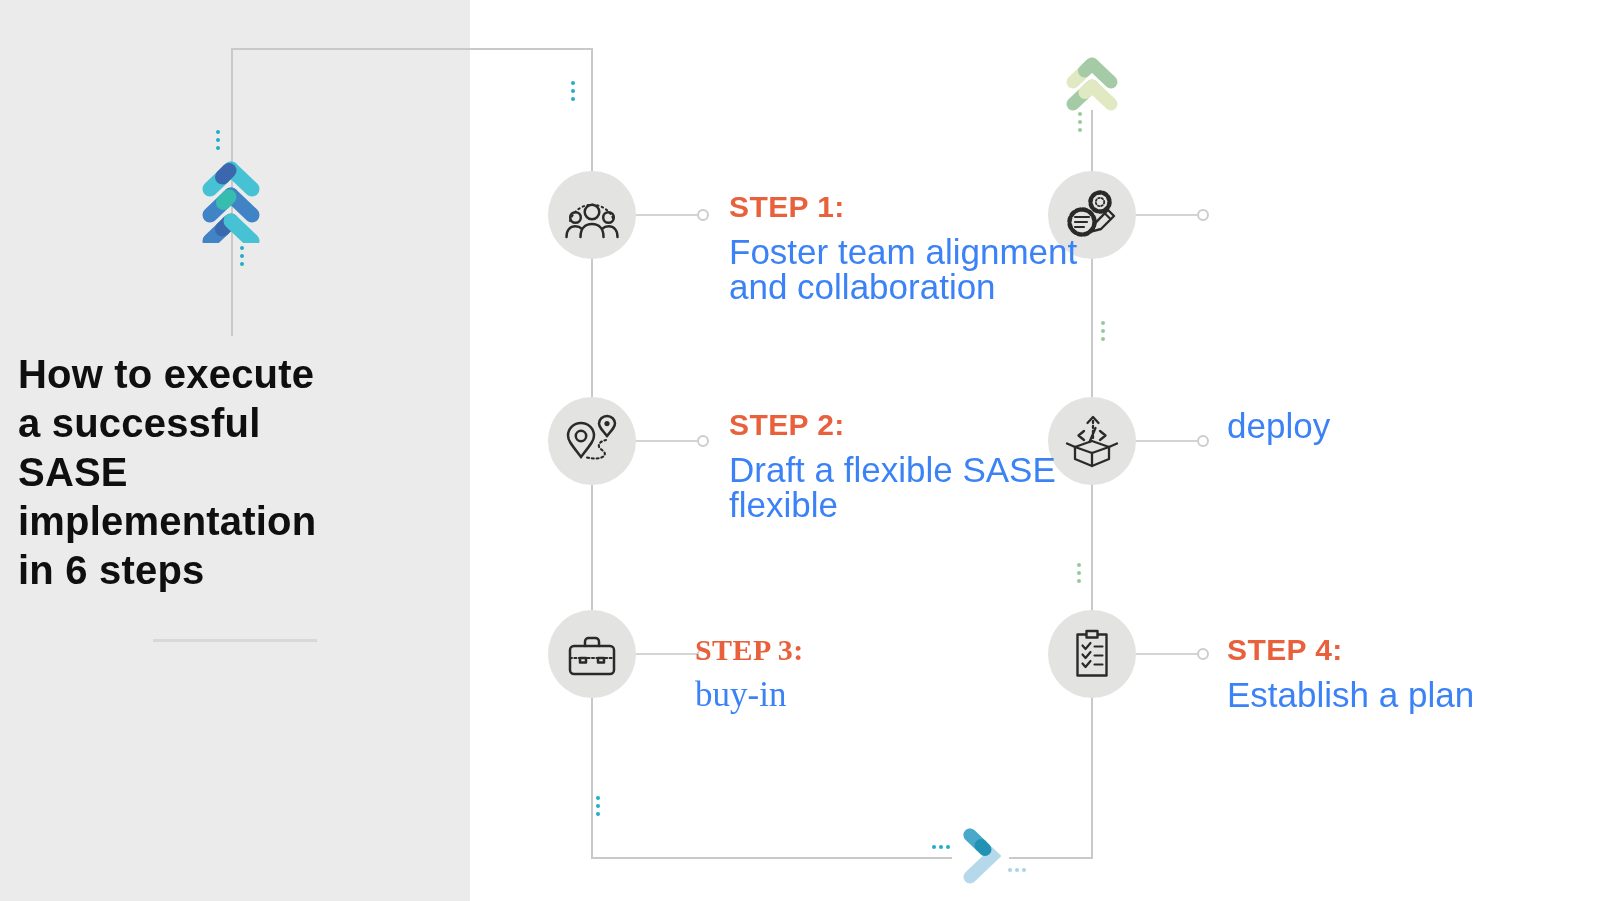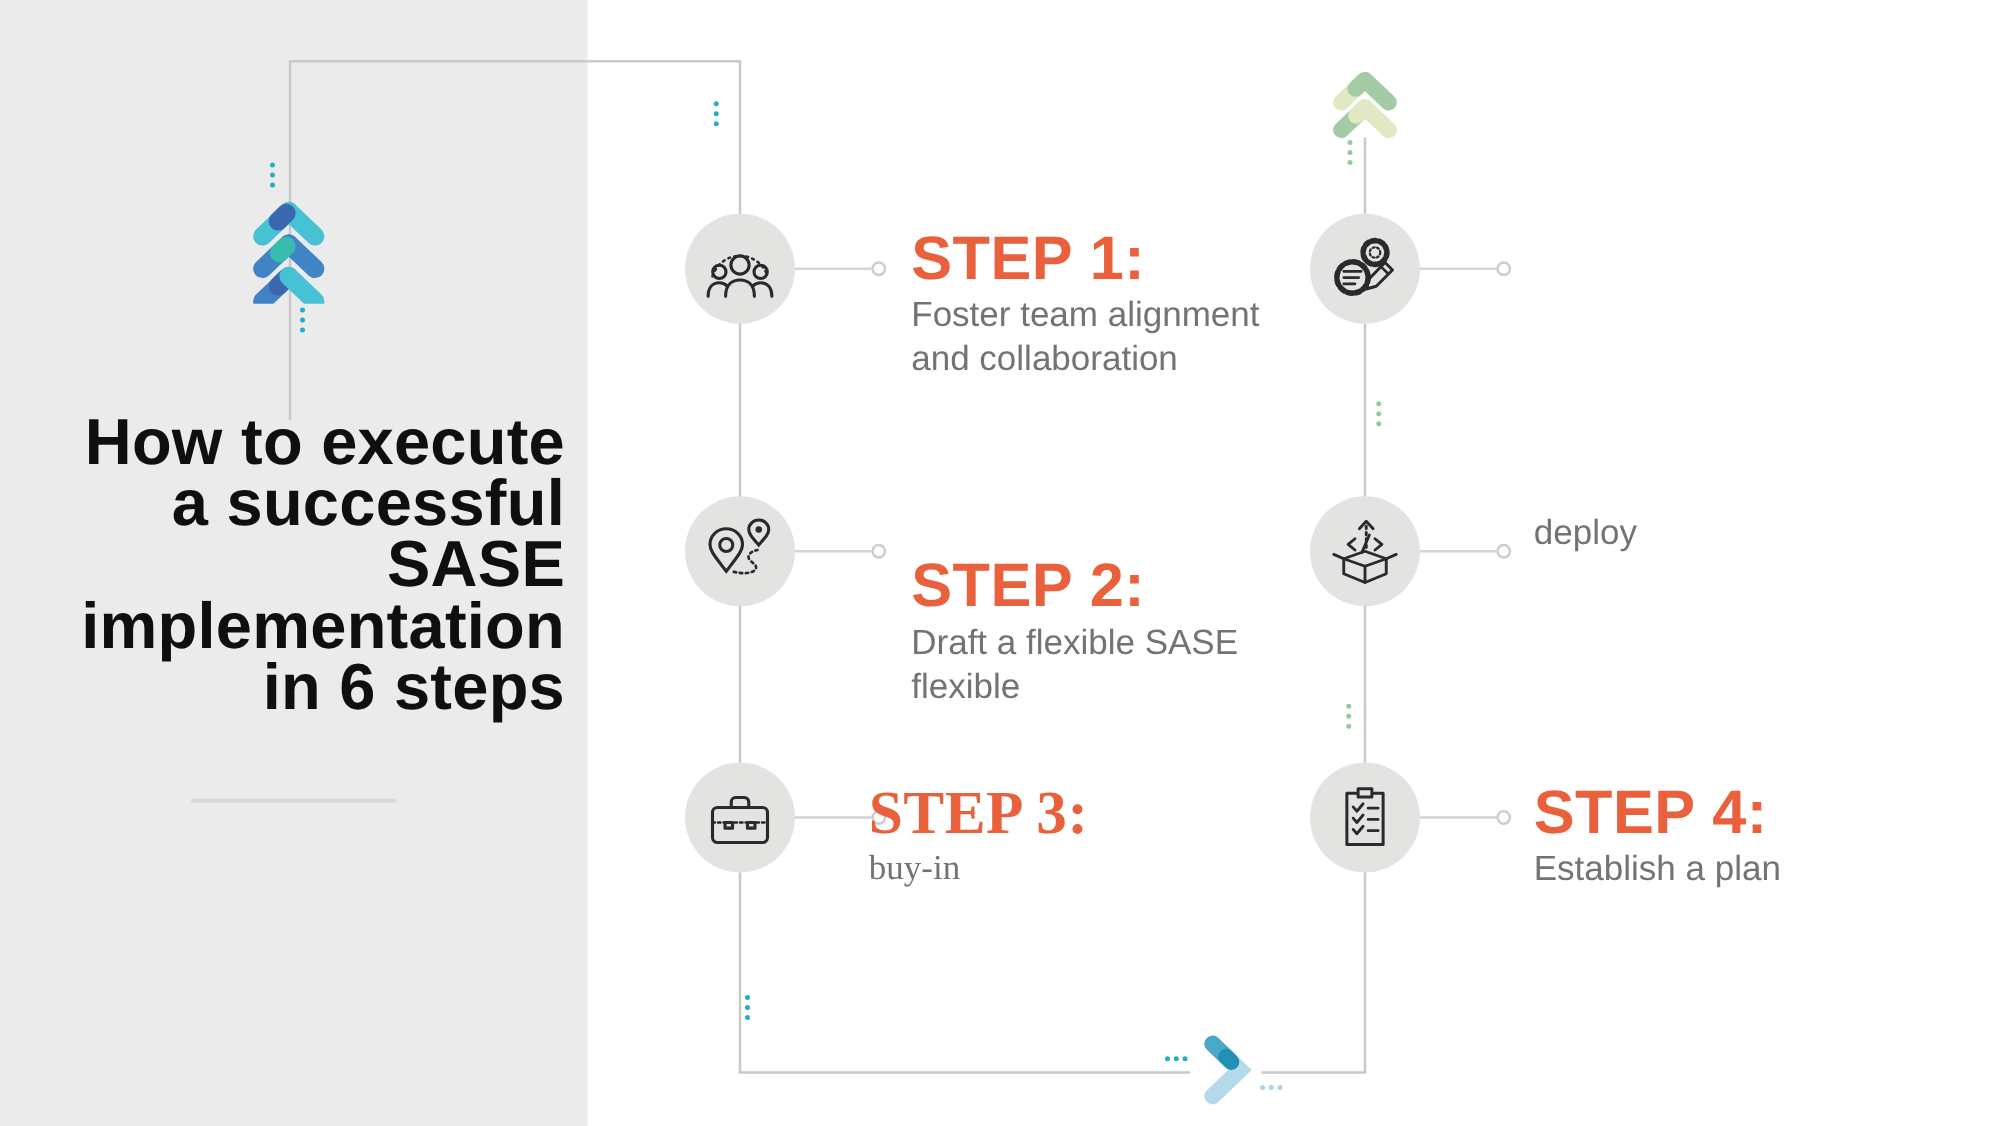--- a/index.html
+++ b/index.html
@@ -1,34 +1,34 @@
 <!DOCTYPE html>
 <html><head>
 <meta charset="utf-8">
 <style>
   html,body{margin:0;padding:0;background:#fff;}
   .canvas{position:relative;width:1600px;height:901px;background:#ffffff;overflow:hidden;
           font-family:"Liberation Sans", sans-serif;}
   
   .panel{position:absolute;left:0;top:0;width:470px;height:901px;background:#ebebeb;}
-  .title{position:absolute;left:18px;top:330px;width:434px;text-align:right;
-         font-weight:700;font-size:52px;line-height:49px;color:#0f0f0f;letter-spacing:.2px;}
+  .title{position:absolute;left:18px;top:350px;width:434px;text-align:left;
+         font-weight:700;font-size:40px;line-height:49px;color:#0f0f0f;letter-spacing:.2px;}
   .title-divider{position:absolute;left:153px;top:639px;width:164px;height:3px;background:#d8d8d8;}
   
   .hline,.vline{position:absolute;background:#c9c9c9;}
   .hline{height:2px;} .vline{width:2px;}
   
   .circle{position:absolute;width:88px;height:88px;border-radius:50%;background:#e3e3e2;
           display:flex;align-items:center;justify-content:center;z-index:3;}
   .ring{position:absolute;width:12px;height:12px;border-radius:50%;background:#fff;
         border:2px solid #cdcdcd;box-sizing:border-box;z-index:3;}
   
   .step{position:absolute;z-index:4;}
-  .step-label{font-weight:700;font-size:49px;line-height:44px;color:#e8613c;letter-spacing:.4px;}
-  .step-desc{margin-top:5px;font-size:28px;line-height:35px;color:#737373;}
+  .step-label{font-weight:700;font-size:30px;line-height:44px;color:#e8613c;letter-spacing:.4px;}
+  .step-desc{margin-top:5px;font-size:35px;line-height:35px;color:#3b82f6;}
   
   .dots{position:absolute;display:flex;z-index:2;}
   .dots.v{flex-direction:column;gap:4px;}
   .dots.h{flex-direction:row;gap:3px;}
   .dot{width:4px;height:4px;border-radius:50%;}
   .dot.teal{background:#24aec6;} .dot.green{background:#96c99b;} .dot.lblue{background:#a9d4e6;}
   .decor{position:absolute;z-index:2;}
   svg{display:block;}
   .icon{z-index:4;}
 </style>
@@ -206,21 +206,21 @@
     </svg>
   </div>
 
   <div class="step" style="left:729px;top:185px;">
     <div class="step-label">STEP 1:</div>
     <div class="step-desc">
       <div>Foster team alignment</div>
       <div>and collaboration</div>
     </div>
   </div>
-  <div class="step" style="left:729px;top:403px;margin-top:44px;">
+  <div class="step" style="left:729px;top:403px;">
     <div class="step-label">STEP 2:</div>
     <div class="step-desc">
       <div>Draft a flexible SASE</div>
       <div>flexible</div>
     </div>
   </div>
   <div class="step" style="left:695px;top:628px;font-family:Liberation Serif, serif;">
     <div class="step-label">STEP 3:</div>
     <div class="step-desc">
       <div>buy-in</div>

